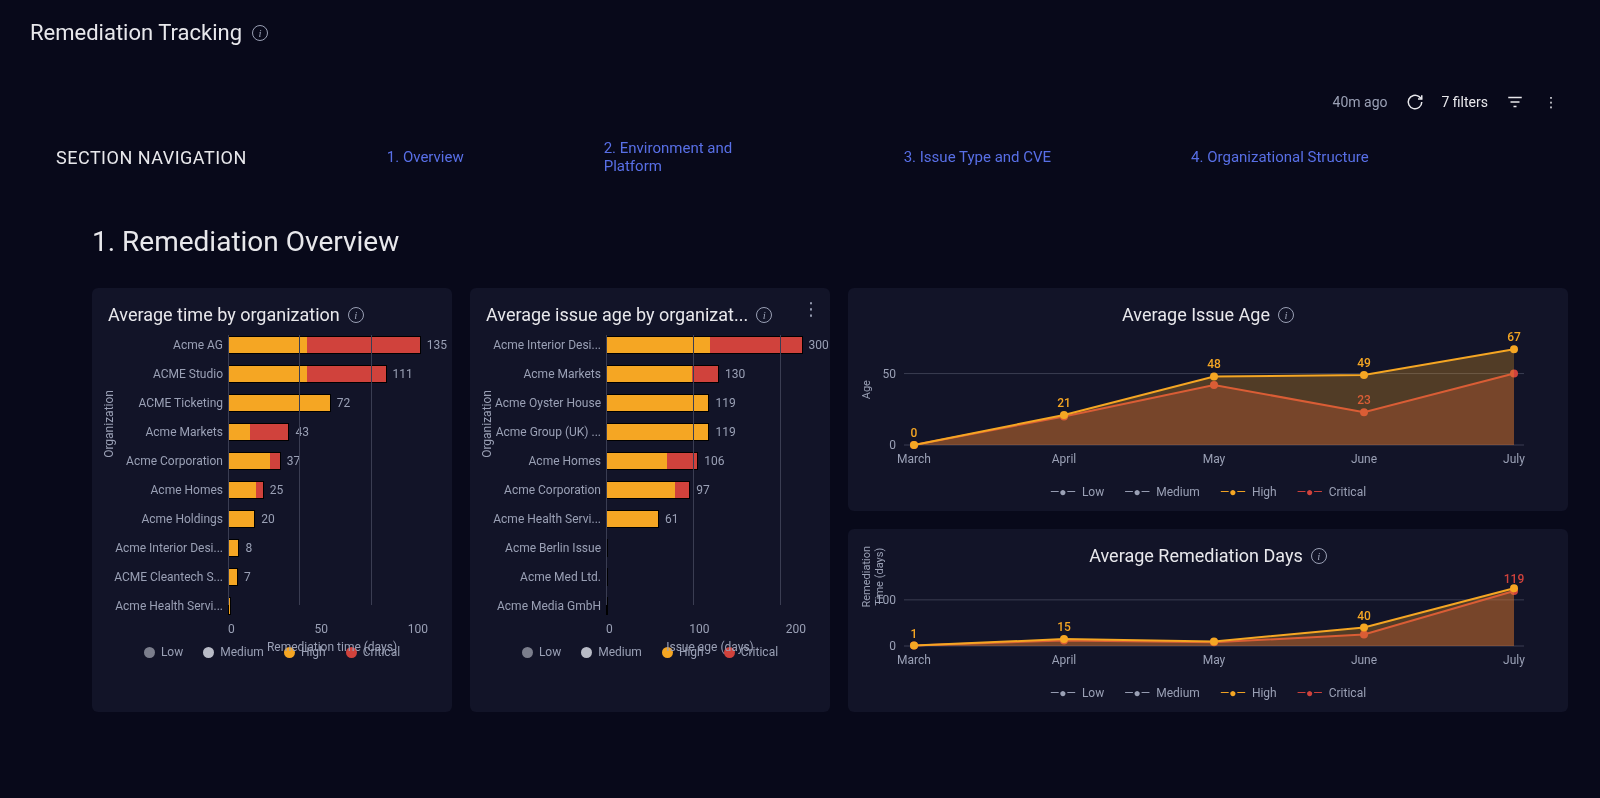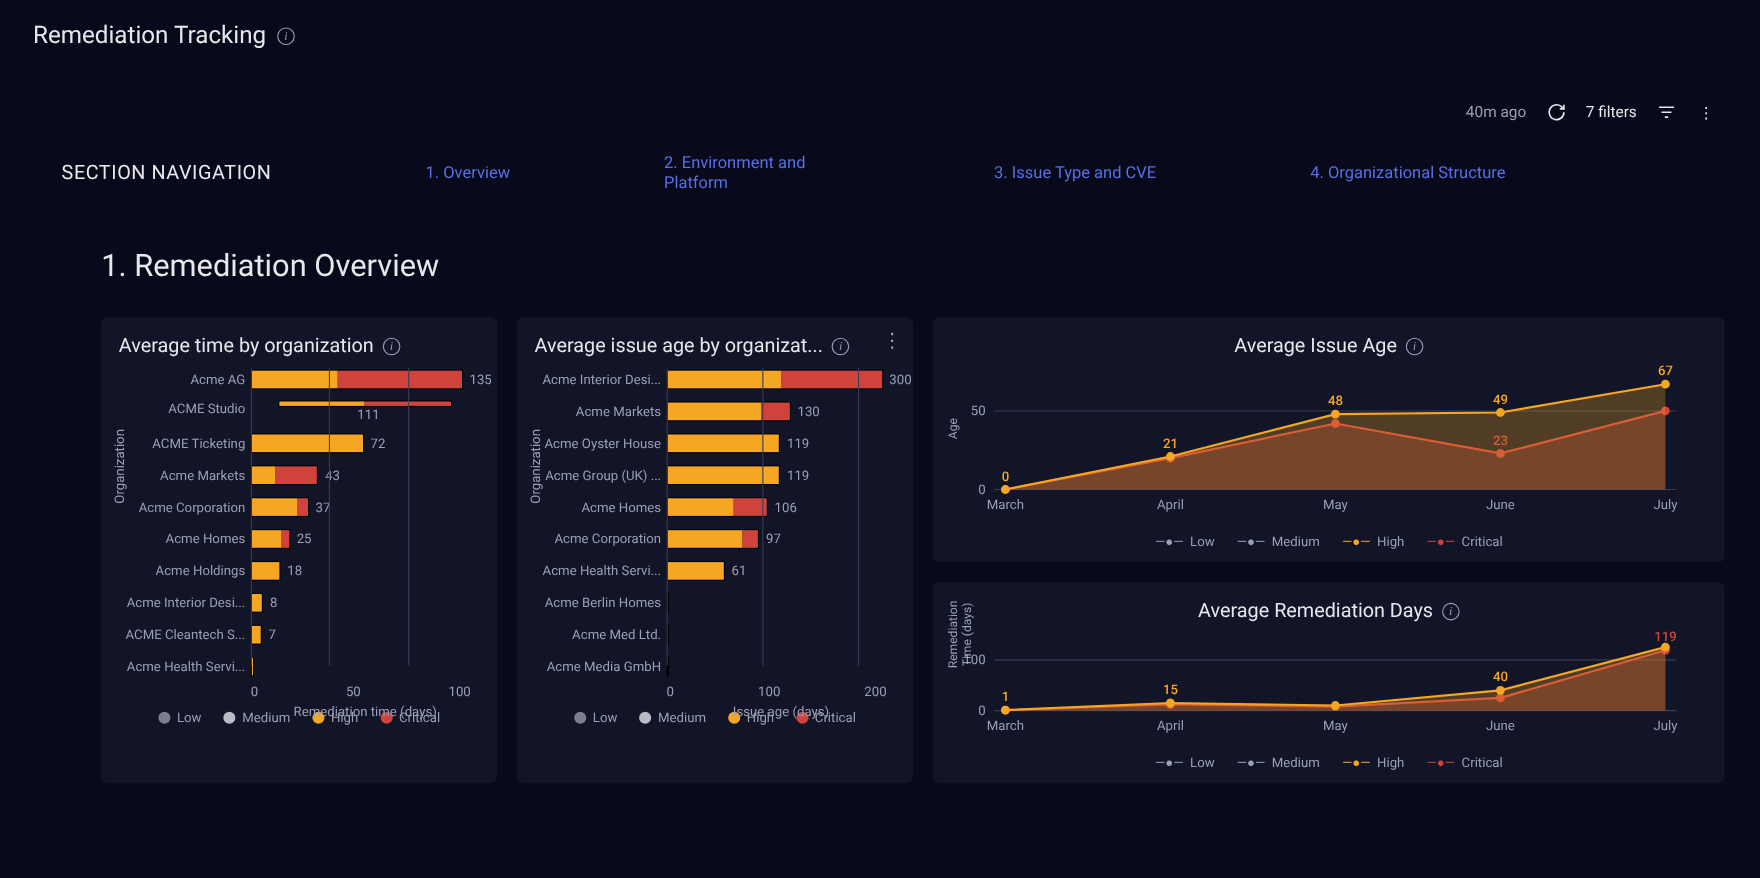--- a/index.html
+++ b/index.html
@@ -98,21 +98,21 @@
       <span class="ylab">Organization</span>
     <div class="rows">
           <div class="row" style="position: relative;">
             <span class="cat">Acme AG</span>
             <div class="bar" style="width: 192.857px;">
               <div style="width: 78.5714px; background: rgb(245, 166, 35);"></div>
               <div style="width: 114.286px; background: rgb(208, 66, 60);"></div>
             </div>
             <span class="val">135</span>
           </div>
-          <div class="row" style="position: relative; flex-direction: column;">
+          <div class="row" style="position: relative;">
             <span class="cat">ACME Studio</span>
             <div class="bar" style="width: 158.571px;">
               <div style="width: 78.5714px; background: rgb(245, 166, 35);"></div>
               <div style="width: 80px; background: rgb(208, 66, 60);"></div>
             </div>
             <span class="val">111</span>
           </div>
           <div class="row" style="position: relative;">
             <span class="cat">ACME Ticketing</span>
             <div class="bar" style="width: 102.857px;">
@@ -142,21 +142,21 @@
               <div style="width: 28.5714px; background: rgb(245, 166, 35);"></div>
               <div style="width: 7.14286px; background: rgb(208, 66, 60);"></div>
             </div>
             <span class="val">25</span>
           </div>
           <div class="row" style="position: relative;">
             <span class="cat">Acme Holdings</span>
             <div class="bar" style="width: 27.1429px;">
               <div style="width: 27.1429px; background: rgb(245, 166, 35);"></div>
             </div>
-            <span class="val">18</span>
+            <span class="val">20</span>
           </div>
           <div class="row" style="position: relative;">
             <span class="cat">Acme Interior Desi...</span>
             <div class="bar" style="width: 11.4286px;">
               <div style="width: 11.4286px; background: rgb(245, 166, 35);"></div>
             </div>
             <span class="val">8</span>
           </div>
           <div class="row" style="position: relative;">
             <span class="cat">ACME Cleantech S...</span>
@@ -260,21 +260,21 @@
             <span class="val">97</span>
           </div>
           <div class="row" style="position: relative;">
             <span class="cat">Acme Health Servi...</span>
             <div class="bar" style="width: 53.0435px;">
               <div style="width: 53.0435px; background: rgb(245, 166, 35);"></div>
             </div>
             <span class="val">61</span>
           </div>
           <div class="row" style="position: relative;">
-            <span class="cat">Acme Berlin Homes</span>
+            <span class="cat">Acme Berlin Issue</span>
             <div class="bar" style="width: 0px;"></div>
           </div>
           <div class="row" style="position: relative;">
             <span class="cat">Acme Med Ltd.</span>
             <div class="bar" style="width: 0px;"></div>
           </div>
           <div class="row" style="position: relative;">
             <span class="cat">Acme Media GmbH</span>
             <div class="bar" style="width: 0px;"></div>
           </div>

